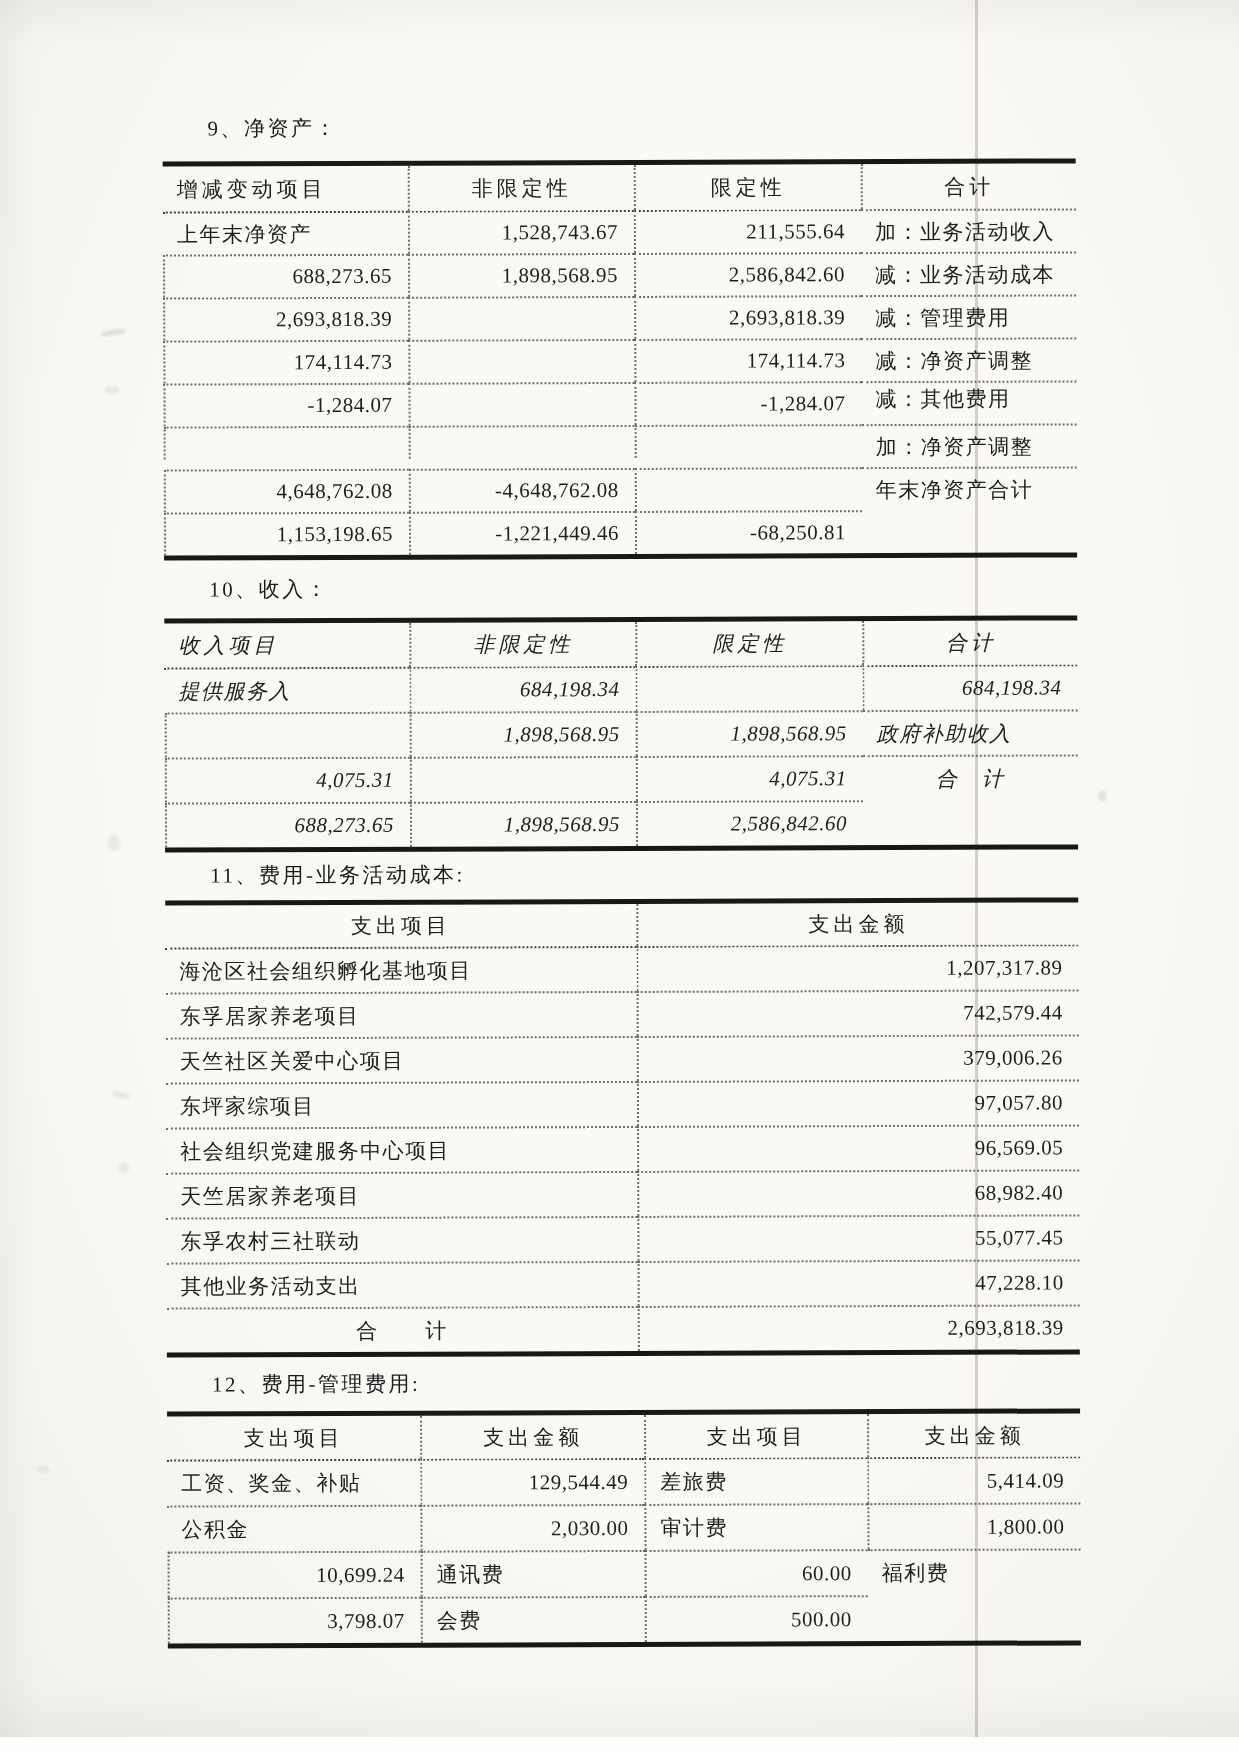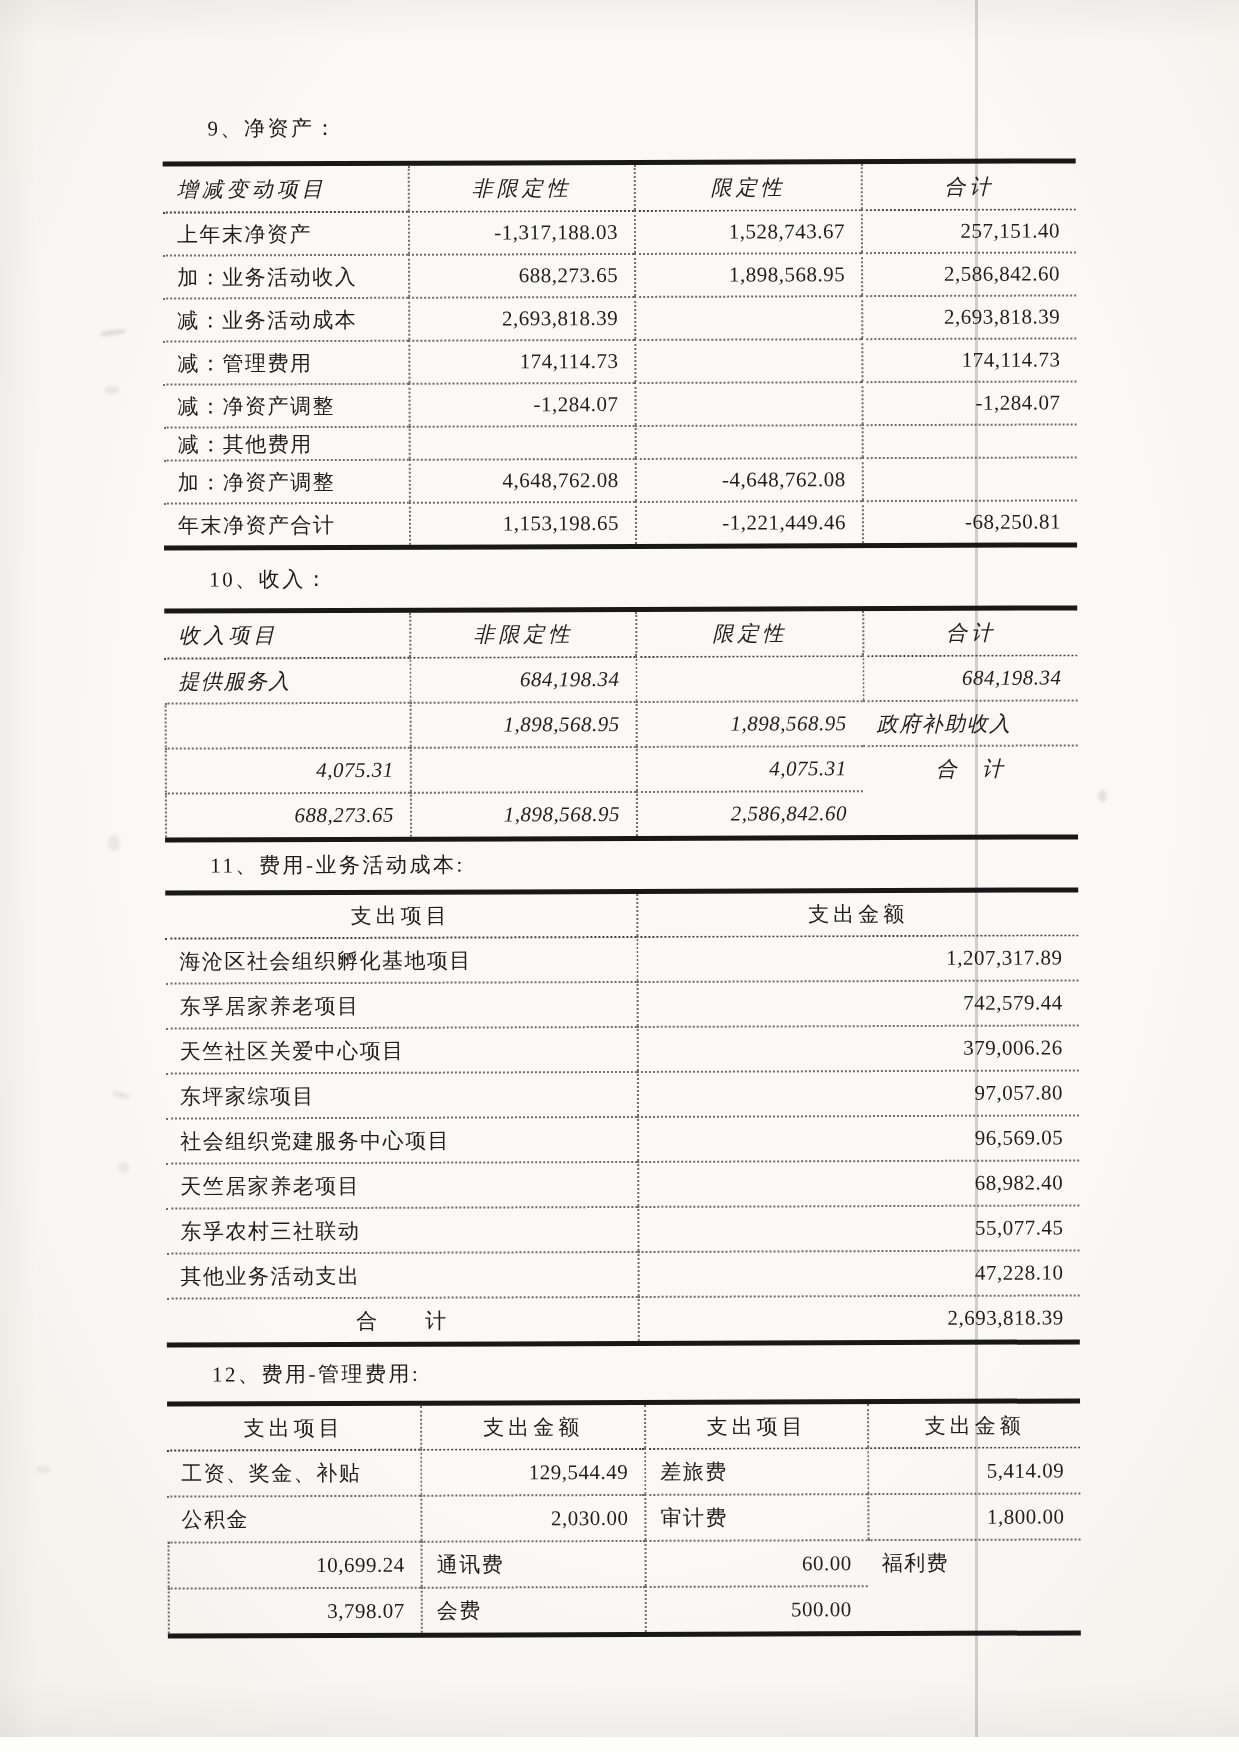--- a/index.html
+++ b/index.html
@@ -75,21 +75,21 @@
   }
   .cell:not(.c0){border-left:2px dotted var(--line);}
   .hdr{border-top:none;justify-content:center;letter-spacing:4px;}
   .row0{border-top:2px dotted var(--line-dark);}
   .hdr-left{justify-content:flex-start;padding-left:14px;}
   .label{justify-content:flex-start;padding-left:14px;letter-spacing:1.5px;}
   .num{justify-content:flex-end;padding-right:16px;letter-spacing:.5px;}
   .total{justify-content:center;padding-left:0;letter-spacing:2px;}
 
   .t9 .cell{height:43px;}
-  .t9 .hdr{height:45px;font-style:italic;}
+  .t9 .hdr{height:45px;}
   .t9 .r5{height:33px;}
   .t10 .cell{height:45px;font-style:italic;}
   .t10 .hdr{height:44px;}
   .t11 .cell{height:45px;}
   .t11 .hdr{height:42px;}
   .t12 .cell{height:46px;}
   .t12 .hdr{height:43px;}
 </style>
 </head>
 <body>
@@ -106,23 +106,22 @@
 
   <div class="doc">
 
     <h3 class="sec-title" id="s9-title">9、净资产：</h3>
     <div class="tbl t9">
         <div class="cell hdr c0 hdr-left">增减变动项目</div>
         <div class="cell hdr c1">非限定性</div>
         <div class="cell hdr c2">限定性</div>
         <div class="cell hdr c3">合计</div>
         <div class="cell c0 r0 row0 label">上年末净资产</div>
-        <div class="cell c1 r0 row0 num">-1,317,188.03</div>
         <div class="cell c2 r0 row0 num">1,528,743.67</div>
-        <div class="cell c3 r0 row0 num">257,151.40</div>
+        <div class="cell c3 r0 row0 num">211,555.64</div>
         <div class="cell c0 r1 label">加：业务活动收入</div>
         <div class="cell c1 r1 num">688,273.65</div>
         <div class="cell c2 r1 num">1,898,568.95</div>
         <div class="cell c3 r1 num">2,586,842.60</div>
         <div class="cell c0 r2 label">减：业务活动成本</div>
         <div class="cell c1 r2 num">2,693,818.39</div>
         <div class="cell c2 r2 num"></div>
         <div class="cell c3 r2 num">2,693,818.39</div>
         <div class="cell c0 r3 label">减：管理费用</div>
         <div class="cell c1 r3 num">174,114.73</div>

